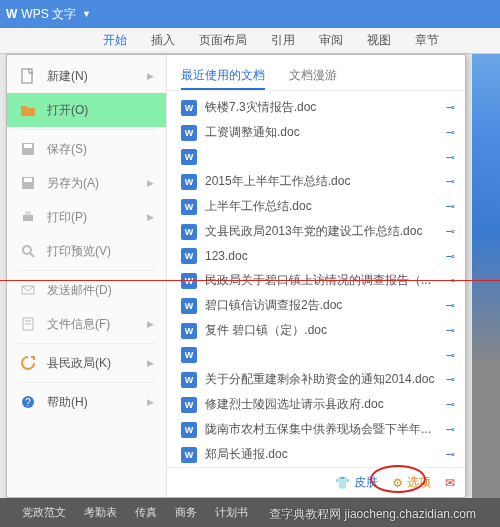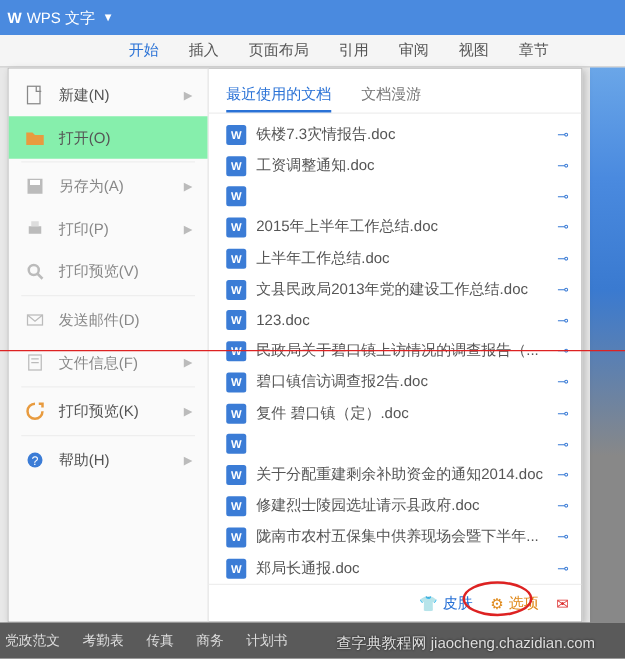--- a/index.html
+++ b/index.html
@@ -26,21 +26,21 @@
 .file{display:flex;align-items:center;padding:4px 10px 4px 14px;font-size:12px;color:#555}
 .file .fi{width:16px;height:16px;background:#3b7cd6;border-radius:2px;margin-right:8px;display:flex;align-items:center;justify-content:center;color:#fff;font-size:9px;font-weight:bold}
 .file .pin{margin-left:auto;color:#3b7cd6;font-size:11px}
 .footer{border-top:1px solid #eee;padding:6px 10px;display:flex;align-items:center;justify-content:flex-end;font-size:12px;gap:14px}
 .footer .fbtn{display:flex;align-items:center;gap:4px;cursor:pointer;color:#555}
 .footer .skin{color:#2a72d6}
 .footer .opt{color:#e08a1c}
 .circ{position:absolute;border:2px solid #d22;border-radius:50%;width:56px;height:28px;right:74px;bottom:34px;pointer-events:none}
 .redline{position:absolute;left:0;top:280px;width:500px;height:0;border-top:1px solid #d22;pointer-events:none}
 .bgright{position:absolute;right:0;top:54px;width:28px;height:444px;background:linear-gradient(#6aa6e8,#4a8adf 20%,#3a7ad0 40%,#888 70%)}
-.bgbottom{position:absolute;left:0;bottom:0;width:500px;height:29px;background:#5a5a5a;color:#ddd;font-size:11px;display:flex;align-items:center;padding:0 4px;gap:18px}
+.bgbottom{position:absolute;left:0;bottom:0;width:500px;height:29px;background:#5a5a5a;color:#ddd;font-size:11px;display:flex;align-items:center;padding:0 22px;gap:18px}
 .wm{position:absolute;right:24px;bottom:4px;color:#fff;font-size:12px;opacity:.8;text-shadow:0 0 2px #000}
 svg{display:block}
 </style>
 </head>
 <body>
 
 <div class="titlebar">
   <span class="logo">W</span>
   <span>WPS 文字</span>
   <span class="dd">▼</span>
@@ -79,20 +79,29 @@
         <span>打开(O)</span>
       </div>
       <hr>
       <div class="sidebar-item">
         <span class="ico">
           <svg width="16" height="16">
             <rect x="2" y="2" width="12" height="12" fill="#bbb"></rect>
             <rect x="4" y="3" width="8" height="4" fill="#fff"></rect>
           </svg>
         </span>
+        <span>保存(S)</span>
+      </div>
+      <div class="sidebar-item">
+        <span class="ico">
+          <svg width="16" height="16">
+            <rect x="2" y="2" width="12" height="12" fill="#bbb"></rect>
+            <rect x="4" y="3" width="8" height="4" fill="#fff"></rect>
+          </svg>
+        </span>
         <span>另存为(A)</span>
         <span class="arr">▶</span>
       </div>
       <div class="sidebar-item">
         <span class="ico">
           <svg width="16" height="16">
             <rect x="3" y="6" width="10" height="6" fill="#bbb"></rect>
             <rect x="5" y="2" width="6" height="4" fill="#ddd"></rect>
           </svg>
         </span>
@@ -130,21 +139,21 @@
         <span class="arr">▶</span>
       </div>
       <hr>
       <div class="sidebar-item enabled">
         <span class="ico">
           <svg width="16" height="16">
             <path d="M8 2a6 6 0 106 6" fill="none" stroke="#e89b3f" stroke-width="2"></path>
             <path d="M11 2l3 0 0 3" fill="none" stroke="#e89b3f" stroke-width="2"></path>
           </svg>
         </span>
-        <span>打印预览(K)</span>
+        <span>县民政局(K)</span>
         <span class="arr">▶</span>
       </div>
       <hr>
       <div class="sidebar-item enabled">
         <span class="ico">
           <svg width="16" height="16">
             <circle cx="8" cy="8" r="6" fill="#3b7cd6"></circle>
             <text x="8" y="12" text-anchor="middle" fill="#fff" font-size="10">?</text>
           </svg>
         </span>

